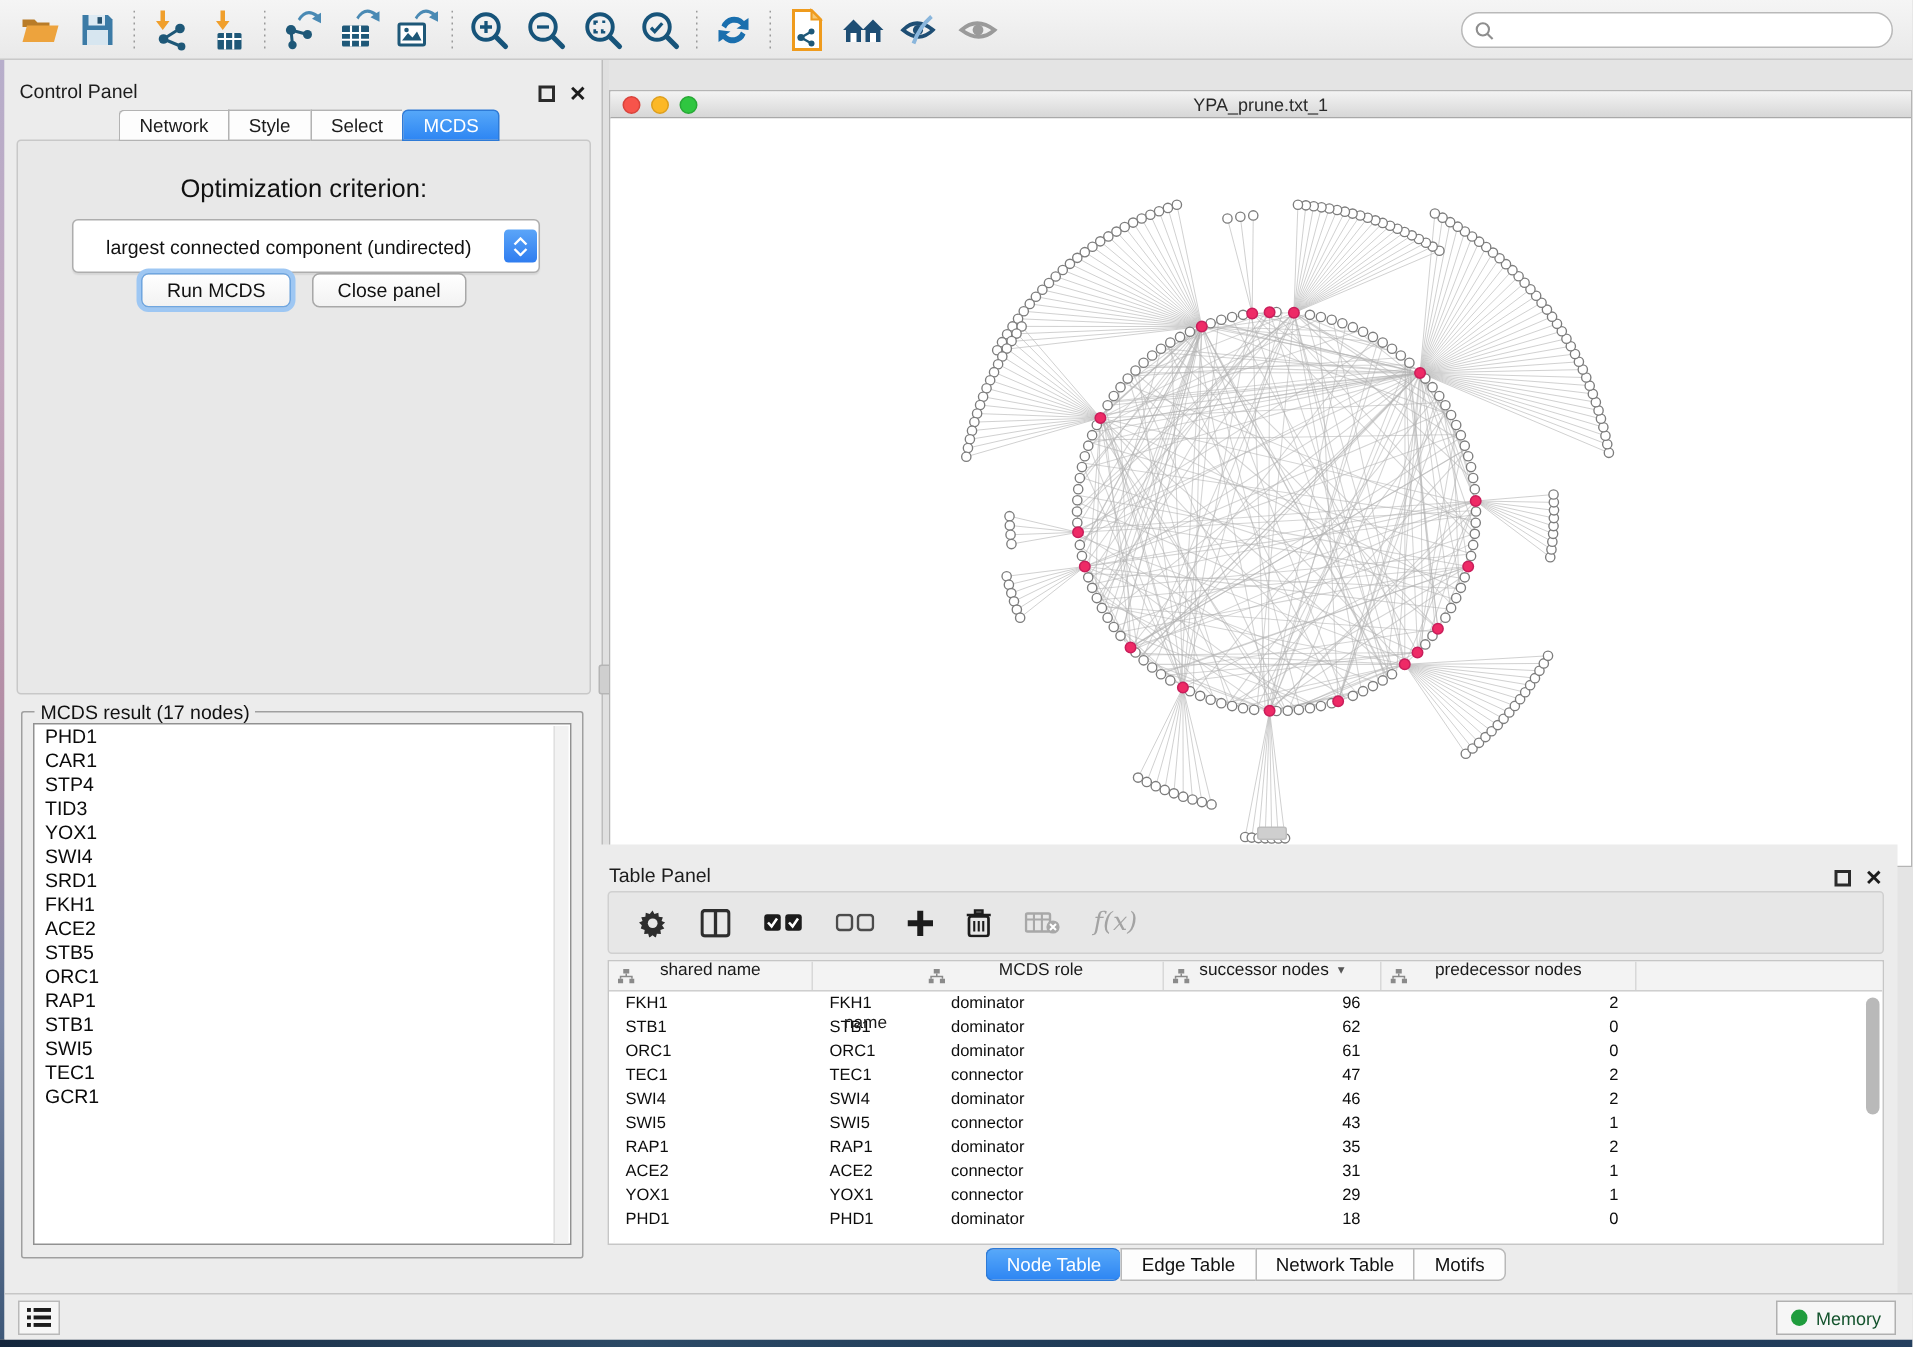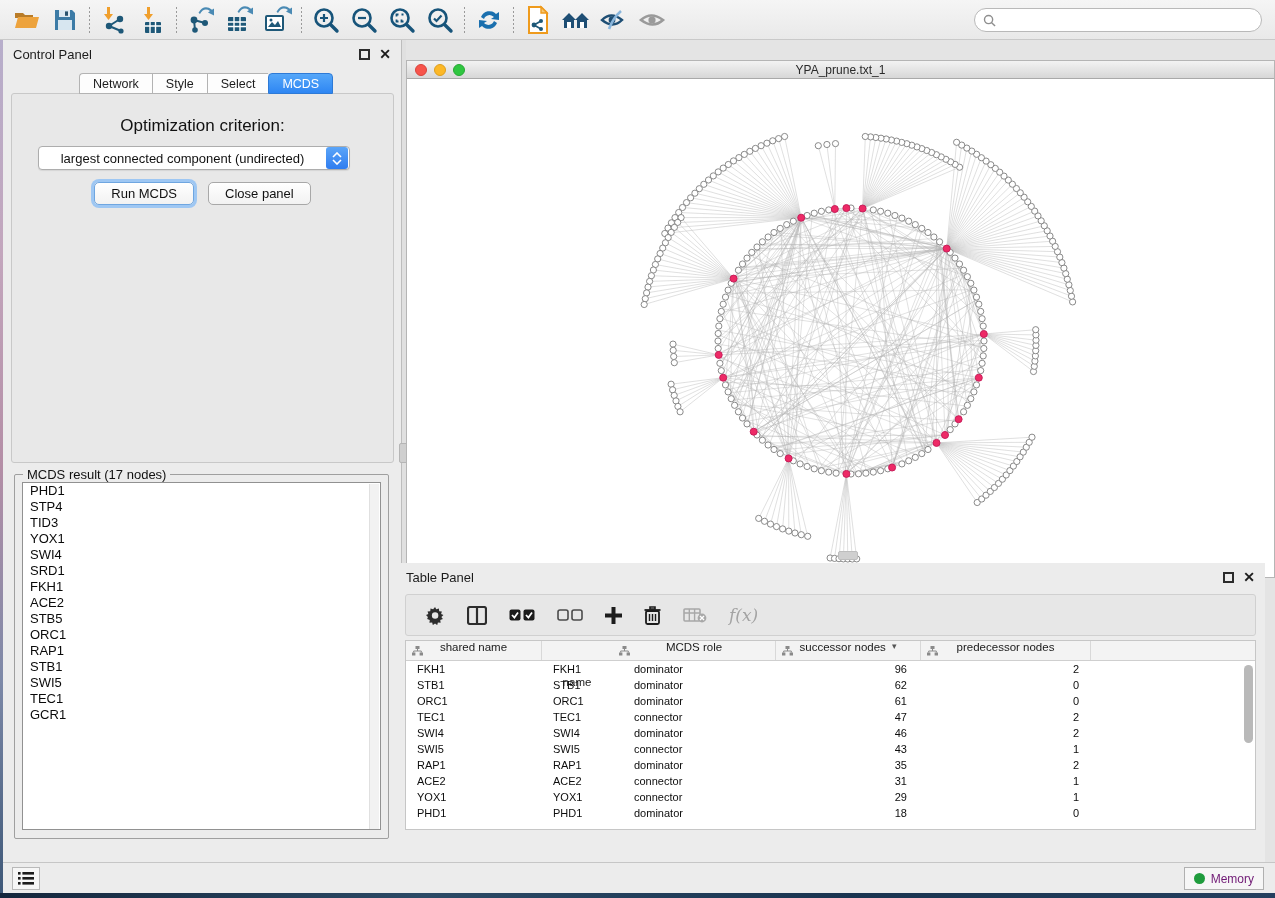--- a/index.html
+++ b/index.html
@@ -22,39 +22,39 @@
 
   
   .wall-left { position:absolute; left:0; top:40px; width:3px; height:853px;
     background:linear-gradient(#b7aecb,#c3a6bd,#b48ea6,#7d89a8,#3e5878); }
   .wall-bottom { position:absolute; left:0; top:893px; width:1275px; height:5px;
     background:linear-gradient(90deg,#14263c,#2c4a66,#1a3450,#243f5e); }
 
   
   .control-panel { position:absolute; left:3px; top:40px; width:399px; height:822px;
     background:#ececec; border-right:1px solid #bdbdbd; }
-  .panel-titlebar { height:28px; display:flex; align-items:center; padding:0 10px; }
+  .panel-titlebar { height:28px; display:flex; align-items:flex-end; padding:0 10px; }
   .panel-title { font-size:13px; color:#1c1c1c; }
   .panel-winbtns { margin-left:auto; display:flex; align-items:center; gap:9px; }
   .float-box { width:11px; height:11px; border:2px solid #2b2b2b; background:transparent; }
   .close-x { font-size:14px; font-weight:bold; color:#1c1c1c; line-height:11px; }
 
   .cp-tabs { position:absolute; left:76px; top:33px; display:flex; z-index:2; }
   .cp-tab { height:21px; padding:0 13px; font-size:12.5px; display:flex; align-items:center;
     background:#fdfdfd; border:1px solid #b3b3b3; border-right-width:0;
     color:#1c1c1c; }
   .cp-tab:first-child { border-top-left-radius:4px; }
   .cp-tab:last-child { border-right-width:1px; border-top-right-radius:4px; }
   .cp-tab.active { background:linear-gradient(#55a7f9,#2e86f3); color:#fff; border-color:#2e7ad6;
     border-top-left-radius:4px; border-top-right-radius:4px; }
 
   .cp-content { position:absolute; left:8px; top:53px; width:383px; height:370px;
     background:#e8e8e8; border:1px solid #c8c8c8; border-radius:3px; }
   .opt-label { margin-top:22px; text-align:center; font-size:17px; color:#111; }
-  .combo { position:absolute; left:26px; top:52px; width:312px; height:24px; background:#fff;
+  .combo { position:absolute; left:36px; top:52px; width:312px; height:36px; background:#fff;
     border:1px solid #adadad; border-radius:4px; display:flex; align-items:center;
     box-shadow:0 1px 1px rgba(0,0,0,.08); }
   .combo-text { flex:1; text-align:center; font-size:13px; color:#111; }
   .combo-step { width:22px; height:22px; margin-right:1px; border-radius:3px;
     background:linear-gradient(#5ba5f8,#2f7df0); display:flex; flex-direction:column;
     align-items:center; justify-content:center; gap:1px; }
   .combo-step svg { display:block; }
   .btn-row { position:absolute; left:0; top:88px; width:100%; display:flex; justify-content:center; gap:14px; }
   .push-btn { height:23px; padding:0 16px; background:linear-gradient(#ffffff,#f2f2f2);
     border:1px solid #a8a8a8; border-radius:5px; font-size:13px; color:#111;
@@ -129,21 +129,21 @@
   .tp-tab.active { background:linear-gradient(#57a8f9,#2e86f3); color:#fff; border-color:#2e7ad6; border-radius:5px; }
 
   
   .status-bar { position:absolute; left:3px; top:862px; width:1272px; height:31px;
     background:#ececec; border-top:1px solid #c6c6c6; }
   .list-btn { position:absolute; left:9px; top:4px; width:28px; height:23px; background:#f6f6f6;
     border:1px solid #b9b9b9; display:flex; align-items:center; justify-content:center; }
   .memory-btn { position:absolute; right:11px; top:4px; height:23px; padding:0 9px;
     background:#f6f6f6; border:1px solid #b0b0b0; display:flex; align-items:center; gap:6px; }
   .memory-dot { width:11px; height:11px; border-radius:50%; background:#1f9c3d; }
-  .memory-label { font-size:12px; color:#701a75;text-align:center; }
+  .memory-label { font-size:12px; color:#14532d;text-align:center; }
 
   
   line.chord { stroke:#b2b2b2; stroke-width:0.7; opacity:0.55; }
   line.fan { stroke:#c3c3c3; stroke-width:0.65; opacity:0.8; }
   circle.ring, circle.sat { fill:#ffffff; stroke:#7d7d7d; stroke-width:0.9; }
   circle.hub { fill:#ee2a66; stroke:#c81e5b; stroke-width:1; }
 
   svg { display:block; }
 </style>
 </head>
@@ -328,20 +328,21 @@
         <button class="push-btn">Close panel</button>
       </div>
     </div>
 
     <div class="mcds-fieldset">
       <div class="fieldset-border"></div>
       <div class="fieldset-legend">MCDS result (17 nodes)</div>
       <div class="mcds-list">
         <div class="list-scroll-track"></div>
       <div class="mcds-item">PHD1</div>
+          <div class="mcds-item">CAR1</div>
           <div class="mcds-item">STP4</div>
           <div class="mcds-item">TID3</div>
           <div class="mcds-item">YOX1</div>
           <div class="mcds-item">SWI4</div>
           <div class="mcds-item">SRD1</div>
           <div class="mcds-item">FKH1</div>
           <div class="mcds-item">ACE2</div>
           <div class="mcds-item">STB5</div>
           <div class="mcds-item">ORC1</div>
           <div class="mcds-item">RAP1</div>
@@ -1226,20 +1227,26 @@
             <div class="td">PHD1</div>
             <div class="td">PHD1</div>
             <div class="td">dominator</div>
             <div class="td">18</div>
             <div class="td">0</div>
           </div>
         </div>
       <div class="table-scroll-thumb"></div>
     </div>
 
+    <div class="tp-tabs">
+      <div class="tp-tab active">Node Table</div>
+      <div class="tp-tab">Edge Table</div>
+      <div class="tp-tab">Network Table</div>
+      <div class="tp-tab">Motifs</div>
+    </div>
   </div>
 
   <div class="status-bar">
     <div class="list-btn">
       <svg width="16" height="13" viewBox="0 0 16 13">
           <g fill="#1c1c1c">
             <rect x="0" y="0" width="2.6" height="2.6"></rect>
             <rect x="4.4" y="0" width="11.6" height="2.6"></rect>
             <rect x="0" y="5" width="2.6" height="2.6"></rect>
             <rect x="4.4" y="5" width="11.6" height="2.6"></rect>

